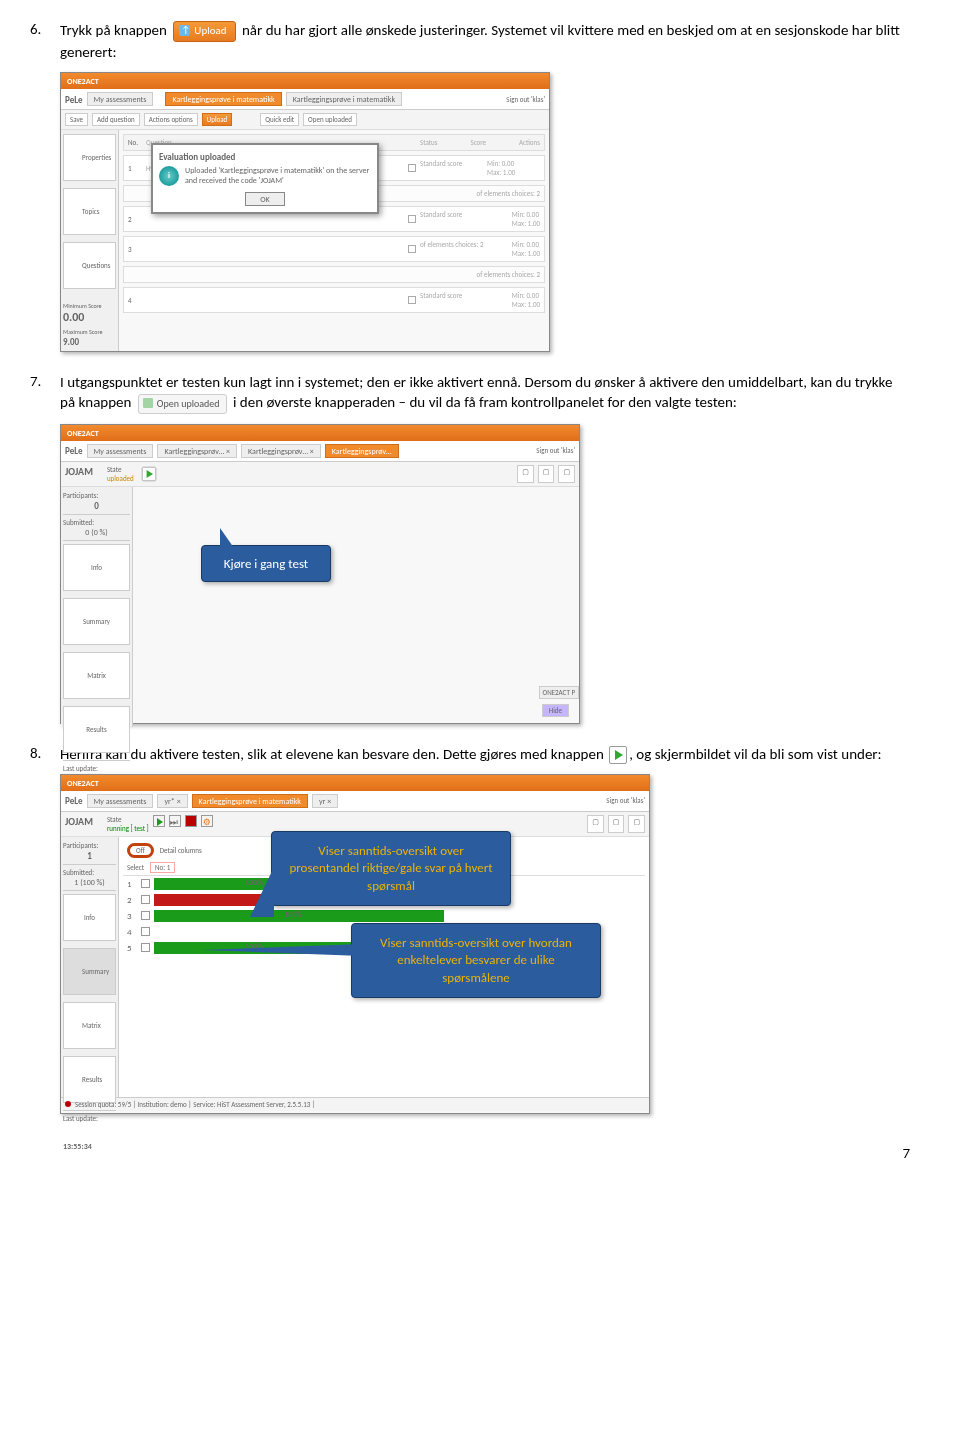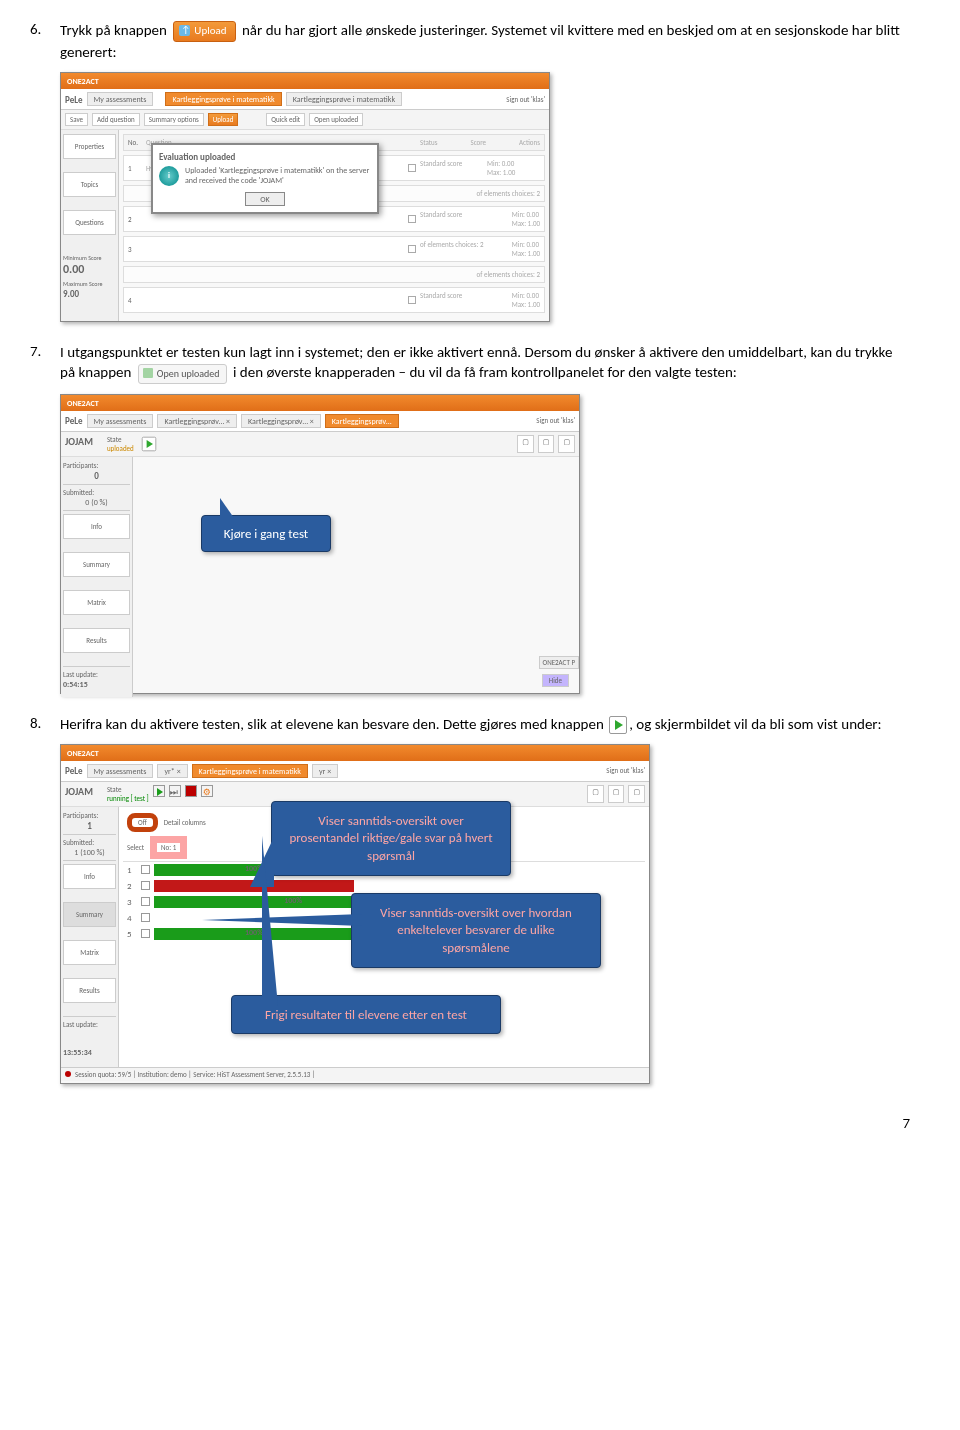--- a/index.html
+++ b/index.html
@@ -144,22 +144,22 @@
   .mock .side {
     width: 58px;
     background: #f0f0f0;
     border-right: 1px solid #ccc;
     padding: 4px 2px;
   }
   .mock .side .sbtn {
     background: #fff;
     border: 1px solid #ccc;
     font-size: 7px;
-    padding: 7px;
-    margin-bottom: 13px;
+    padding: 18px;
+    margin-bottom: 7px;
     text-align: center;
   }
   .mock .main {
     flex: 1;
     padding: 4px;
   }
   .mock .qrow {
     background: #fff;
     border: 1px solid #ddd;
     margin-bottom: 4px;
@@ -240,21 +240,21 @@
   .barrow { display: flex; align-items: center; gap: 4px; padding: 2px 4px; }
   .barrow .cb { width: 9px; height: 9px; border: 1px solid #999; background: #fff; }
   .barrow .bar { height: 12px; position: relative; }
   .barrow .bar .green { position: absolute; height: 100%; background: #1a9c1a; left: 0; }
   .barrow .bar .red { position: absolute; height: 100%; background: #c21818; }
   .barrow .pct { position: absolute; left: 50%; top: -1px; transform: translateX(-50%); font-size: 8px; font-weight: bold; }
 
   .callout {
     position: absolute;
     background: #2b5c9e;
-    color: #fca5a5;
+    color: #eab308;
     border: 1px solid #1a3a66;
     border-radius: 4px;
     padding: 10px 12px;
     text-align: center;
     font-size: 13px;
     box-shadow: 2px 2px 4px rgba(0,0,0,.3);
     line-height: 1.35;
   }
   .callout .tailL {
     position: absolute;
@@ -301,21 +301,21 @@
     <span class="tab">My assessments</span>
     <span style="width:4px;"></span>
     <span class="tab active">Kartleggingsprøve i matematikk</span>
     <span class="tab">Kartleggingsprøve i matematikk</span>
     <span style="flex:1;"></span>
     <span style="font-size:7px;">Sign out 'klas'</span>
   </div>
   <div class="toolbar">
     <span class="tool">Save</span>
     <span class="tool">Add question</span>
-    <span class="tool">Summary options</span>
+    <span class="tool">Actions options</span>
     <span class="tool orange">Upload</span>
     <span style="width:20px;"></span>
     <span class="tool">Quick edit</span>
     <span class="tool">Open uploaded</span>
   </div>
   <div class="body">
     <div class="side">
       <div class="sbtn">Properties</div>
       <div class="sbtn">Topics</div>
       <div class="sbtn">Questions</div>
@@ -509,26 +509,26 @@
       <div class="sbtn">Info</div>
       <div class="sbtn" style="background:#ddd;">Summary</div>
       <div class="sbtn">Matrix</div>
       <div class="sbtn">Results</div>
       <div style="border-top:1px solid #ccc;margin:3px 0;"></div>
       <div style="font-size:7px;">Last update:</div>
       <div style="font-size:8px;font-weight:bold;margin-top:18px;">13:55:34</div>
     </div>
     <div class="main" style="flex:1;background:#fff;">
       <div style="display:flex;gap:6px;align-items:center;font-size:7px;padding:2px 4px;">
-        <span style="border:5px solid #c2410c;border-radius:8px;padding:0 6px;">Off</span>
+        <span style="border:3px solid #c2410c;border-radius:8px;padding:0 6px;">Off</span>
         <span>Detail columns</span>
       </div>
       <div style="display:flex;gap:6px;align-items:center;font-size:7px;padding:2px 4px;border-bottom:1px solid #ddd;">
         <span>Select</span>
-        <span style="border:7px solid #fca5a5;padding:0 4px;">No: 1</span>
+        <span style="border:1px solid #fca5a5;padding:0 4px;">No: 1</span>
       </div>
 
       <div class="barrow">
         <span style="width:10px;">1</span>
         <span class="cb"></span>
         <span class="bar" style="width:200px;">
           <span class="green" style="width:100%;"></span>
           <span class="pct">100%</span>
         </span>
       </div>
@@ -568,20 +568,16 @@
   </div>
 
   <div class="callout" style="left:210px;top:56px;width:240px;">
     <div class="tailL" style="left:-22px;bottom:-12px;border-top-width:50px;"></div>
     <span>Viser sanntids-oversikt over prosentandel riktige/gale svar på hvert spørsmål</span>
   </div>
   <div class="callout" style="left:290px;top:148px;width:250px;">
     <div class="tailL" style="left:-150px;top:20px;border-top:6px solid transparent;border-bottom:6px solid transparent;border-right:160px solid #2b5c9e;"></div>
     <span>Viser sanntids-oversikt over hvordan enkeltelever besvarer de ulike spørsmålene</span>
   </div>
-  <div class="callout" style="left:170px;top:250px;width:270px;">
-    <div class="tailL" style="left:30px;top:-160px;border-top:0;border-bottom:170px solid #2b5c9e;border-left:0px solid transparent;border-right:16px solid transparent;width:6px;"></div>
-    <span>Frigi resultater til elevene etter en test</span>
-  </div>
 </div>
 </div>
 
 <div class="pagenum">7</div>
 
 </body></html>

